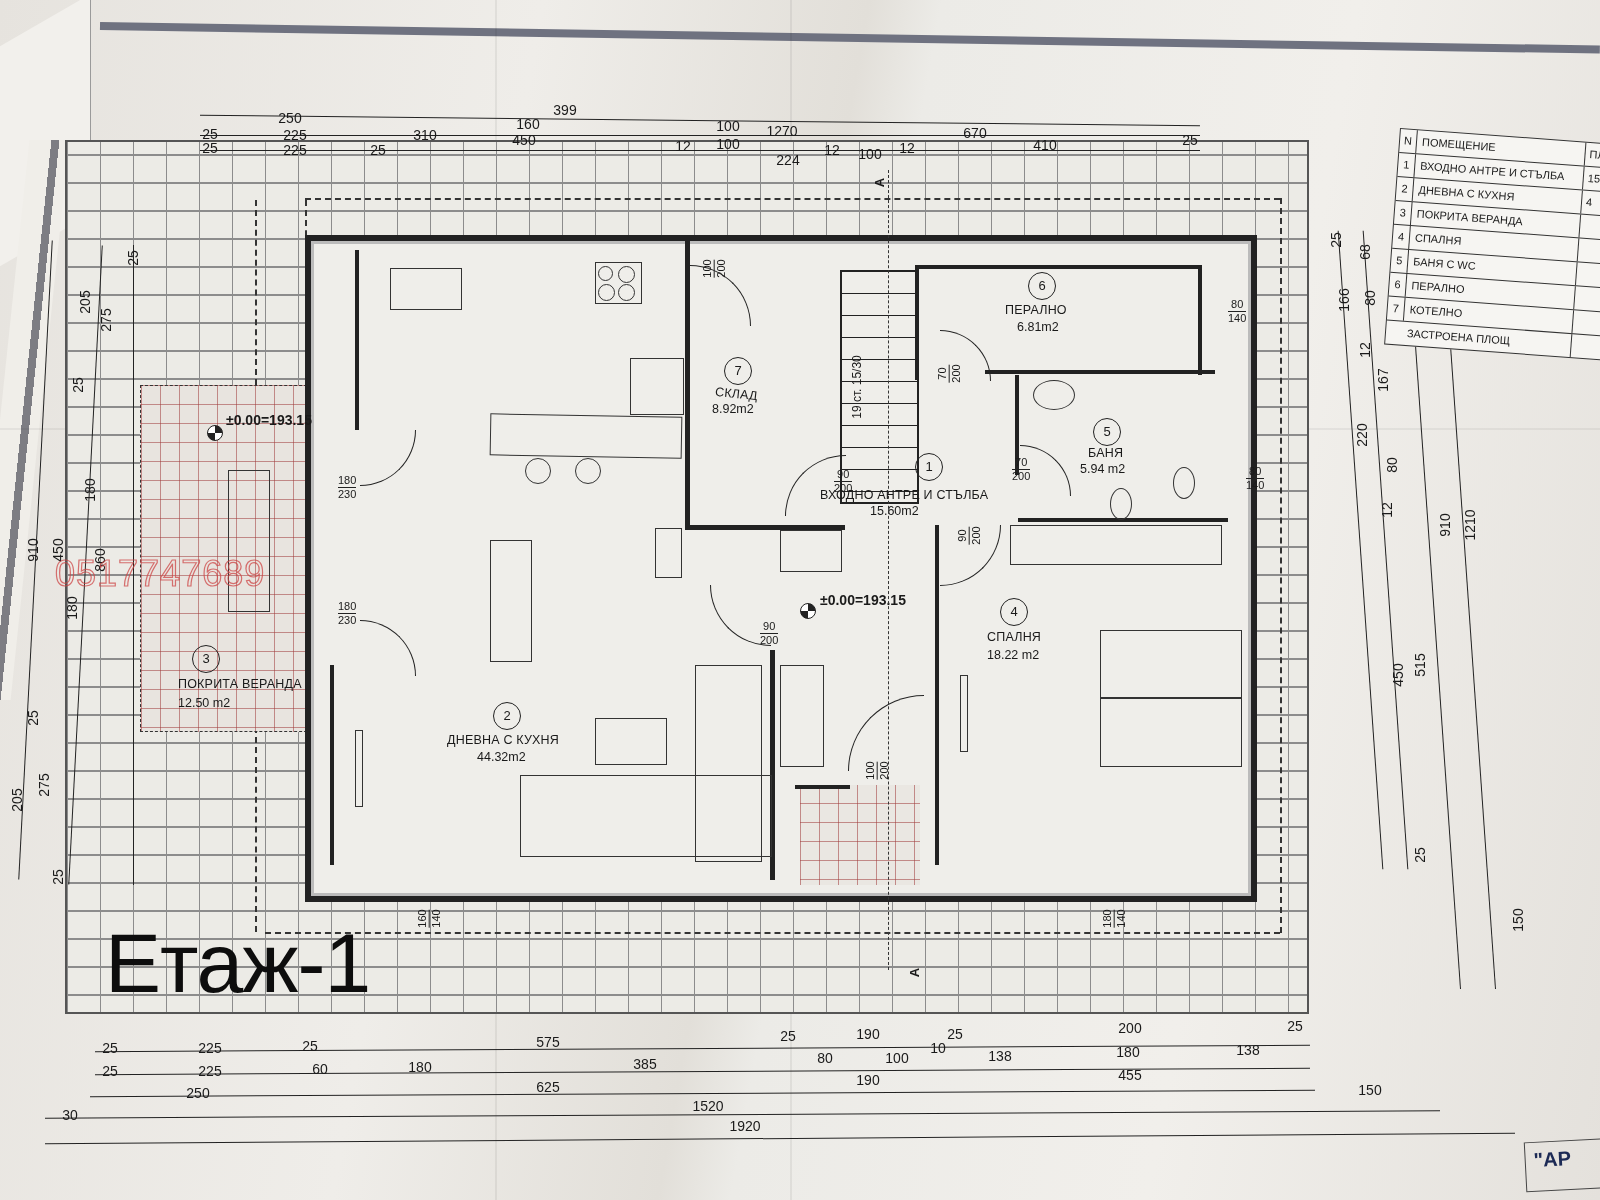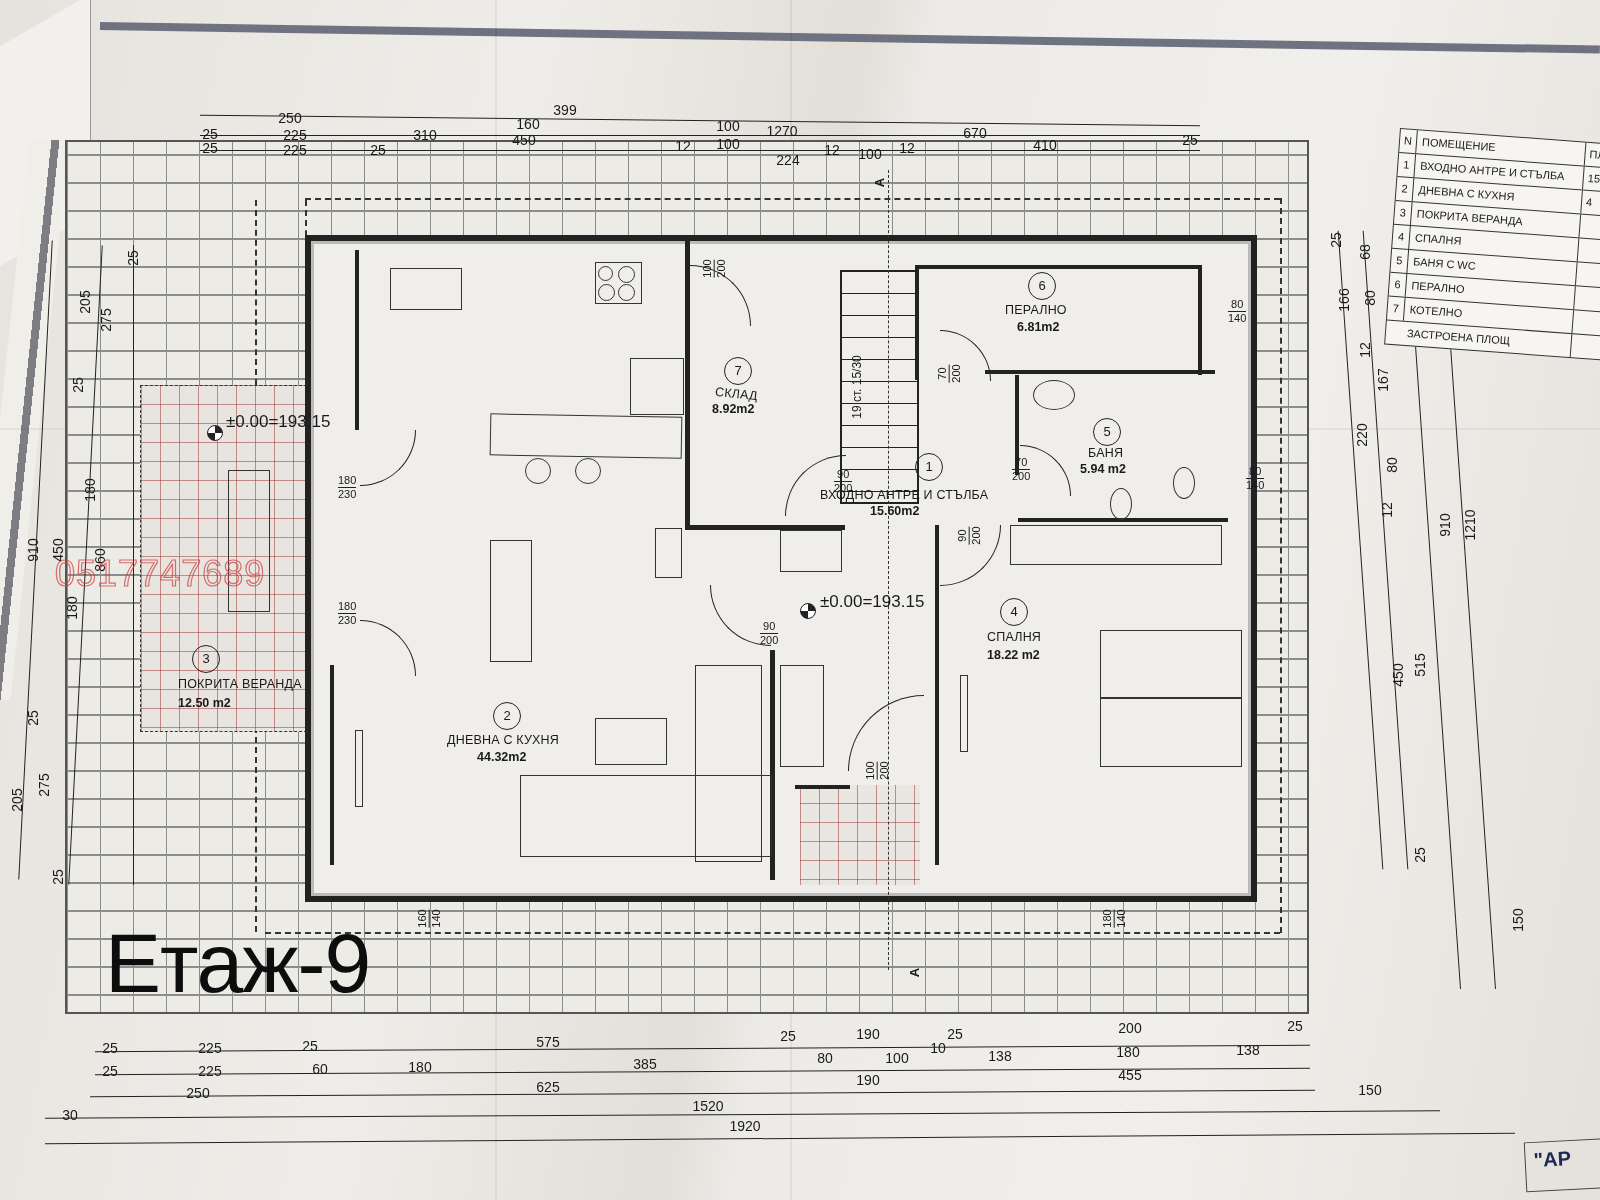--- a/index.html
+++ b/index.html
@@ -27,26 +27,26 @@
     background-image:
       linear-gradient(90deg,rgba(160,60,60,0.55) 1px,transparent 1px),
       linear-gradient(0deg,rgba(160,60,60,0.55) 1px,transparent 1px);
     background-size:19px 19px;}
   .wall{position:absolute;background:#222;}
   .dash-line{position:absolute;border-left:2px dashed #333;}
   .dash-h{position:absolute;border-top:2px dashed #333;}
 
   .room-num{position:absolute;width:26px;height:26px;border:1.5px solid #222;border-radius:50%;font-size:13px;text-align:center;line-height:26px;background:transparent;}
   .room-name{position:absolute;font-size:12.5px;white-space:nowrap;letter-spacing:0.2px;}
-  .room-area{position:absolute;font-size:12.5px;white-space:nowrap;font-weight:bold;}
+  .room-area{position:absolute;font-size:12.5px;white-space:nowrap;}
   .door-lbl{position:absolute;font-size:11px;text-align:center;line-height:13px;}
   .door-lbl .a{display:block;border-bottom:1px solid #222;}
   .door-lbl.rot{transform:rotate(-90deg);transform-origin:center;}
   .door-arc{position:absolute;border:1.5px solid #222;border-radius:0 100% 0 0;border-left:none;border-bottom:none;}
-  .elev{position:absolute;font-size:17px;white-space:nowrap;}
+  .elev{position:absolute;font-size:14px;white-space:nowrap;font-weight:bold;}
   .elev-mark{position:absolute;width:14px;height:14px;border-radius:50%;border:1.5px solid #222;background:conic-gradient(#222 0 25%,#fff 0 50%,#222 0 75%,#fff 0);}
   .stair{position:absolute;left:840px;top:270px;width:75px;height:230px;border:2px solid #222;
     background-image:linear-gradient(0deg,#222 1px,transparent 1px);background-size:100% 22px;}
   .stair-lbl{position:absolute;font-size:12px;transform:rotate(-90deg);white-space:nowrap;}
   .furn{position:absolute;border:1.5px solid #333;background:transparent;}
   .furn.round{border-radius:50%;}
 
   .dim-row{position:absolute;height:0;border-top:1.5px solid #222;}
   .dim-txt{position:absolute;font-size:14px;background:transparent;white-space:nowrap;transform:translate(-50%,-60%);}
   .dim-col{position:absolute;width:0;border-left:1.5px solid #222;}
@@ -287,21 +287,21 @@
 <div class="dim-vtxt" style="left:1392px;top:465px">80</div>
 <div class="dim-vtxt" style="left:1420px;top:665px">515</div>
 <div class="dim-col" style="left:1430px;top:130px;height:860px;transform:rotate(-4deg)"></div>
 <div class="dim-vtxt" style="left:1405px;top:180px">150</div>
 <div class="dim-vtxt" style="left:1445px;top:525px">910</div>
 <div class="dim-vtxt" style="left:1518px;top:920px">150</div>
 <div class="dim-col" style="left:1465px;top:130px;height:860px;transform:rotate(-4deg)"></div>
 <div class="dim-vtxt" style="left:1470px;top:525px">1210</div>
 
 <div class="watermark">0517747689</div>
-<div class="floor-title">Етаж-9</div>
+<div class="floor-title">Етаж-1</div>
 
 <div class="legend">
   <div class="legend-row">
     <div class="lg-n">N</div>
     <div class="lg-name">ПОМЕЩЕНИЕ</div>
     <div class="lg-area">ПЛОЩ</div>
   </div>
   <div class="legend-row">
     <div class="lg-n">1</div>
     <div class="lg-name">ВХОДНО АНТРЕ И СТЪЛБА</div>

